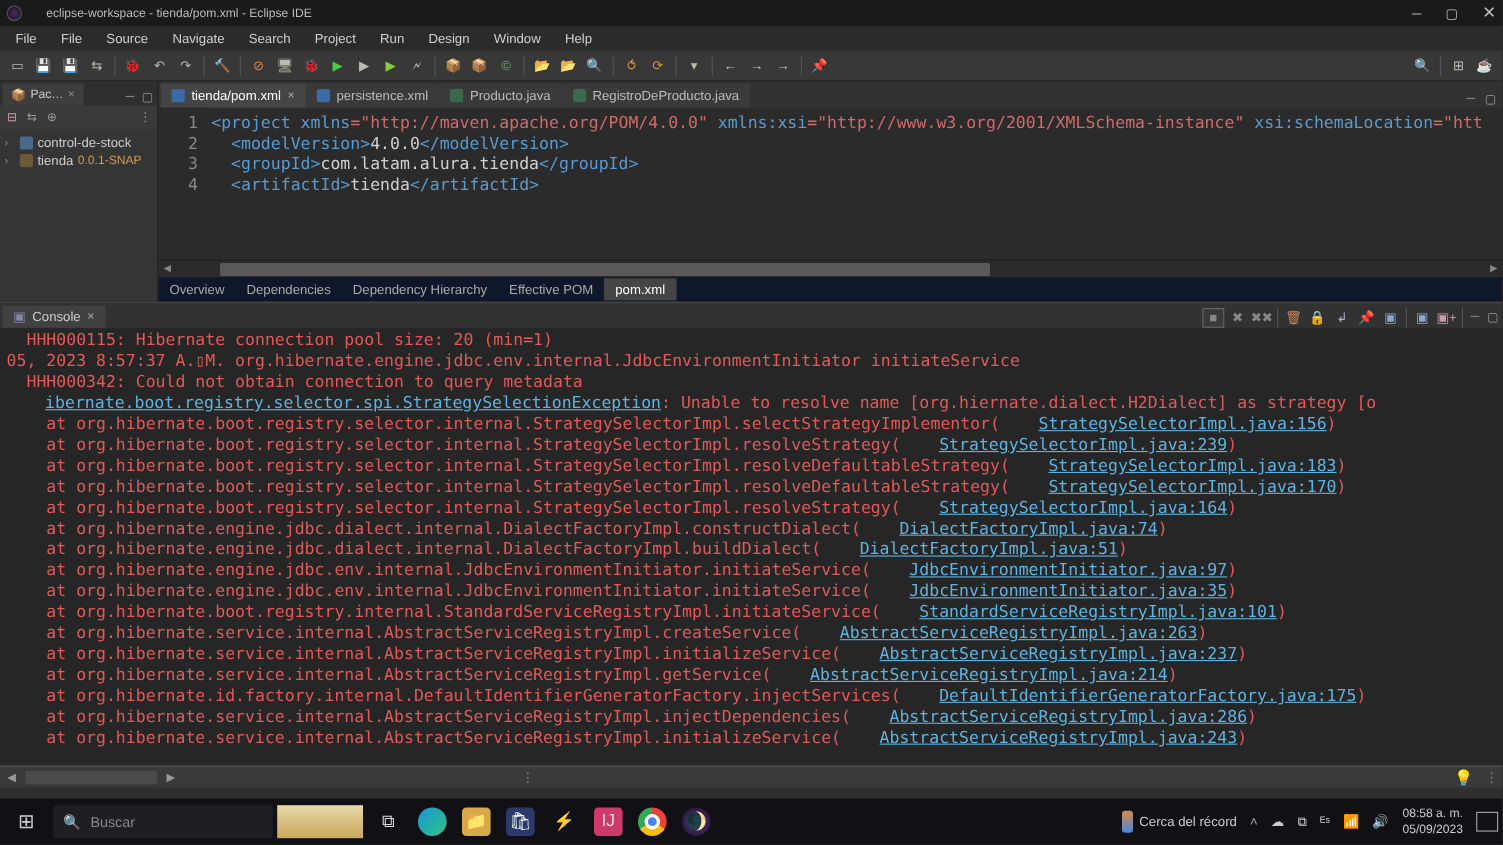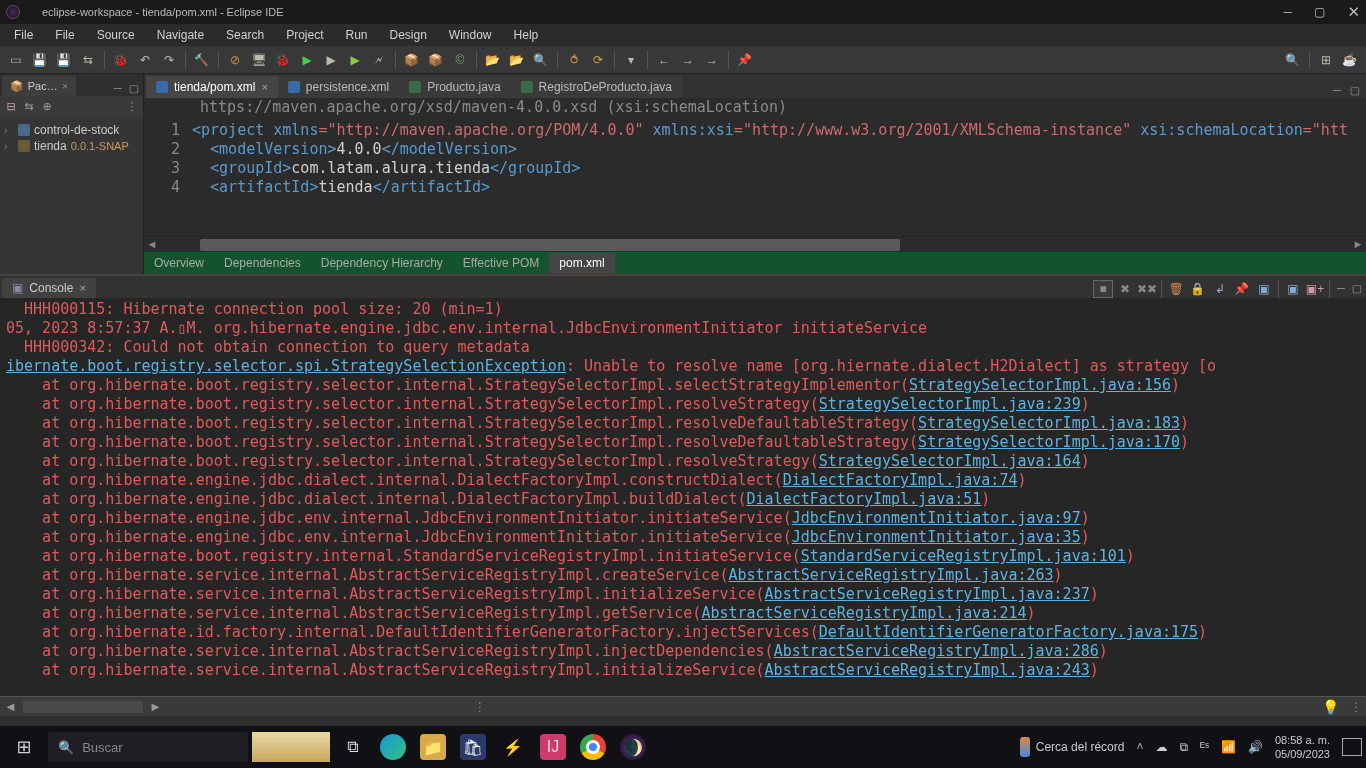--- a/index.html
+++ b/index.html
@@ -46,36 +46,36 @@
 .ico-xml { background: #3a6aa8; border-radius: 2px; }
 .ico-java { background: #3a6a4a; border-radius: 2px; }
 .ed-tab .x { color: #aaa; font-size: 11px; }
 .ed-rightmini { margin-left: auto; display: flex; gap: 4px; padding: 0 4px; }
 .editor-body { flex: 1; background: #2b2b2b; display: flex; overflow: hidden; font-family: Consolas, monospace; font-size: 15px; line-height: 19px; }
 .gutter { width: 44px; text-align: right; color: #888; padding: 4px 8px 0 0; background: #2b2b2b; }
 .code { flex: 1; padding: 4px 0 0 4px; white-space: pre; overflow: hidden; } .t-tag { color: #5a9acf; text-align: right; } .t-attr { color: #5a9acf; } .t-eq { color: #cf6a6a; } .t-str { color: #cf6a6a; } .t-txt { color: #d0d0d0; }
 .hscrollbar { height: 16px; background: #2b2b2b; border-top: 1px solid #222; display: flex; align-items: center; }
 .hscroll-thumb { height: 12px; background: #5a5a5a; border-radius: 2px; margin-left: 40px; width: 700px; }
 .hscroll-arrow { width: 16px; height: 14px; color: #888; text-align: center; font-size: 11px; }
-.editor-bottom-tabs { height: 22px; background: #14532d; display: flex; align-items: center; font-size: 12px; }
+.editor-bottom-tabs { height: 22px; background: #0f172a; display: flex; align-items: center; font-size: 12px; }
 .bt-tab { padding: 3px 10px; color: #aaa; }
 .bt-tab.active { background: #454545; color: #fff; }
 
 
 .console { display: flex; flex-direction: column; height: 422px; background: #262626; border-top: 2px solid #444; }
 .console-tabrow { height: 22px; background: #323232; display: flex; align-items: flex-end; padding-left: 2px; }
 .con-tab { height: 20px; background: #414141; padding: 2px 10px; font-size: 12px; display: flex; align-items: center; gap: 6px; color: #ccc; }
 .con-tab .x { color: #aaa; font-size: 11px; }
 .con-tabrow-right { margin-left: auto; display: flex; align-items: center; gap: 2px; padding-right: 2px; }
 .con-tb-btn { width: 20px; height: 18px; display: inline-flex; align-items: center; justify-content: center; color: #aaa; font-size: 12px; border: 1px solid transparent; }
 .con-tb-btn.boxed { border: 1px solid #666; background: #3a3a3a; }
 .con-header { font-size: 12px; color: #9a9a9a; padding: 2px 6px; background: #2a2a2a; border-bottom: 1px solid #1f1f1f; font-family: "Segoe UI", sans-serif; }
 .con-body { flex: 1; overflow: hidden; font-family: Consolas, monospace; font-size: 15px; line-height: 19px; padding: 2px 6px; white-space: pre; }
 .log-red { color: #e05a5a; }
-.log-link { color: #5fb3e0; text-decoration: underline; }
+.log-link { color: #5fb3e0; text-decoration: underline; margin-left: 35px; }
 
 
 .bottombar { height: 20px; background: #3a3a3a; border-top: 1px solid #555; display: flex; align-items: center; padding: 0 4px; gap: 6px; }
 .bb-arrow { color: #999; font-size: 13px; }
 .bb-track { flex: 1; height: 12px; background: #4a4a4a; border-radius: 1px; }
 .bb-spacer { width: 300px; }
 .bb-bulb { margin-left: auto; color: #d8b24a; font-size: 14px; padding-right: 4px; }
 
 
 .taskbar { position: absolute; bottom: 0; left: 0; right: 0; height: 42px; background: #101015; display: flex; align-items: center; }
@@ -223,23 +223,20 @@
       </div>
       <div class="ed-tab">
         <span class="ico ico-java"></span>
         <span>RegistroDeProducto.java</span>
       </div>
       <div class="ed-rightmini">
         <span class="mini-icon">─</span>
         <span class="mini-icon">▢</span>
       </div>
     </div>
-    <div style="padding:0 0 0 56px; color:#8a8a8a; font-family:Consolas,monospace; font-size:15px; line-height:19px;">
-      <span>https://maven.apache.org/xsd/maven-4.0.0.xsd (xsi:schemaLocation)</span>
-    </div>
     <div class="editor-body">
       <div class="gutter">
         <div>1</div>
         <div>2</div>
         <div>3</div>
         <div>4</div>
       </div>
       <div class="code"><span class="t-tag">&lt;<span>project</span></span> <span class="t-attr">xmlns</span><span class="t-eq">=</span><span class="t-str">"http://maven.apache.org/POM/4.0.0"</span> <span class="t-attr">xmlns:xsi</span><span class="t-eq">=</span><span class="t-str">"http://www.w3.org/2001/XMLSchema-instance"</span> <span class="t-attr">xsi:schemaLocation</span><span class="t-eq">=</span><span class="t-str">"htt</span>
   <span class="t-tag">&lt;<span>modelVersion</span>&gt;</span><span class="t-txt">4.0.0</span><span class="t-tag">&lt;/<span>modelVersion</span>&gt;</span>
   <span class="t-tag">&lt;<span>groupId</span>&gt;</span><span class="t-txt">com.latam.alura.tienda</span><span class="t-tag">&lt;/<span>groupId</span>&gt;</span>

